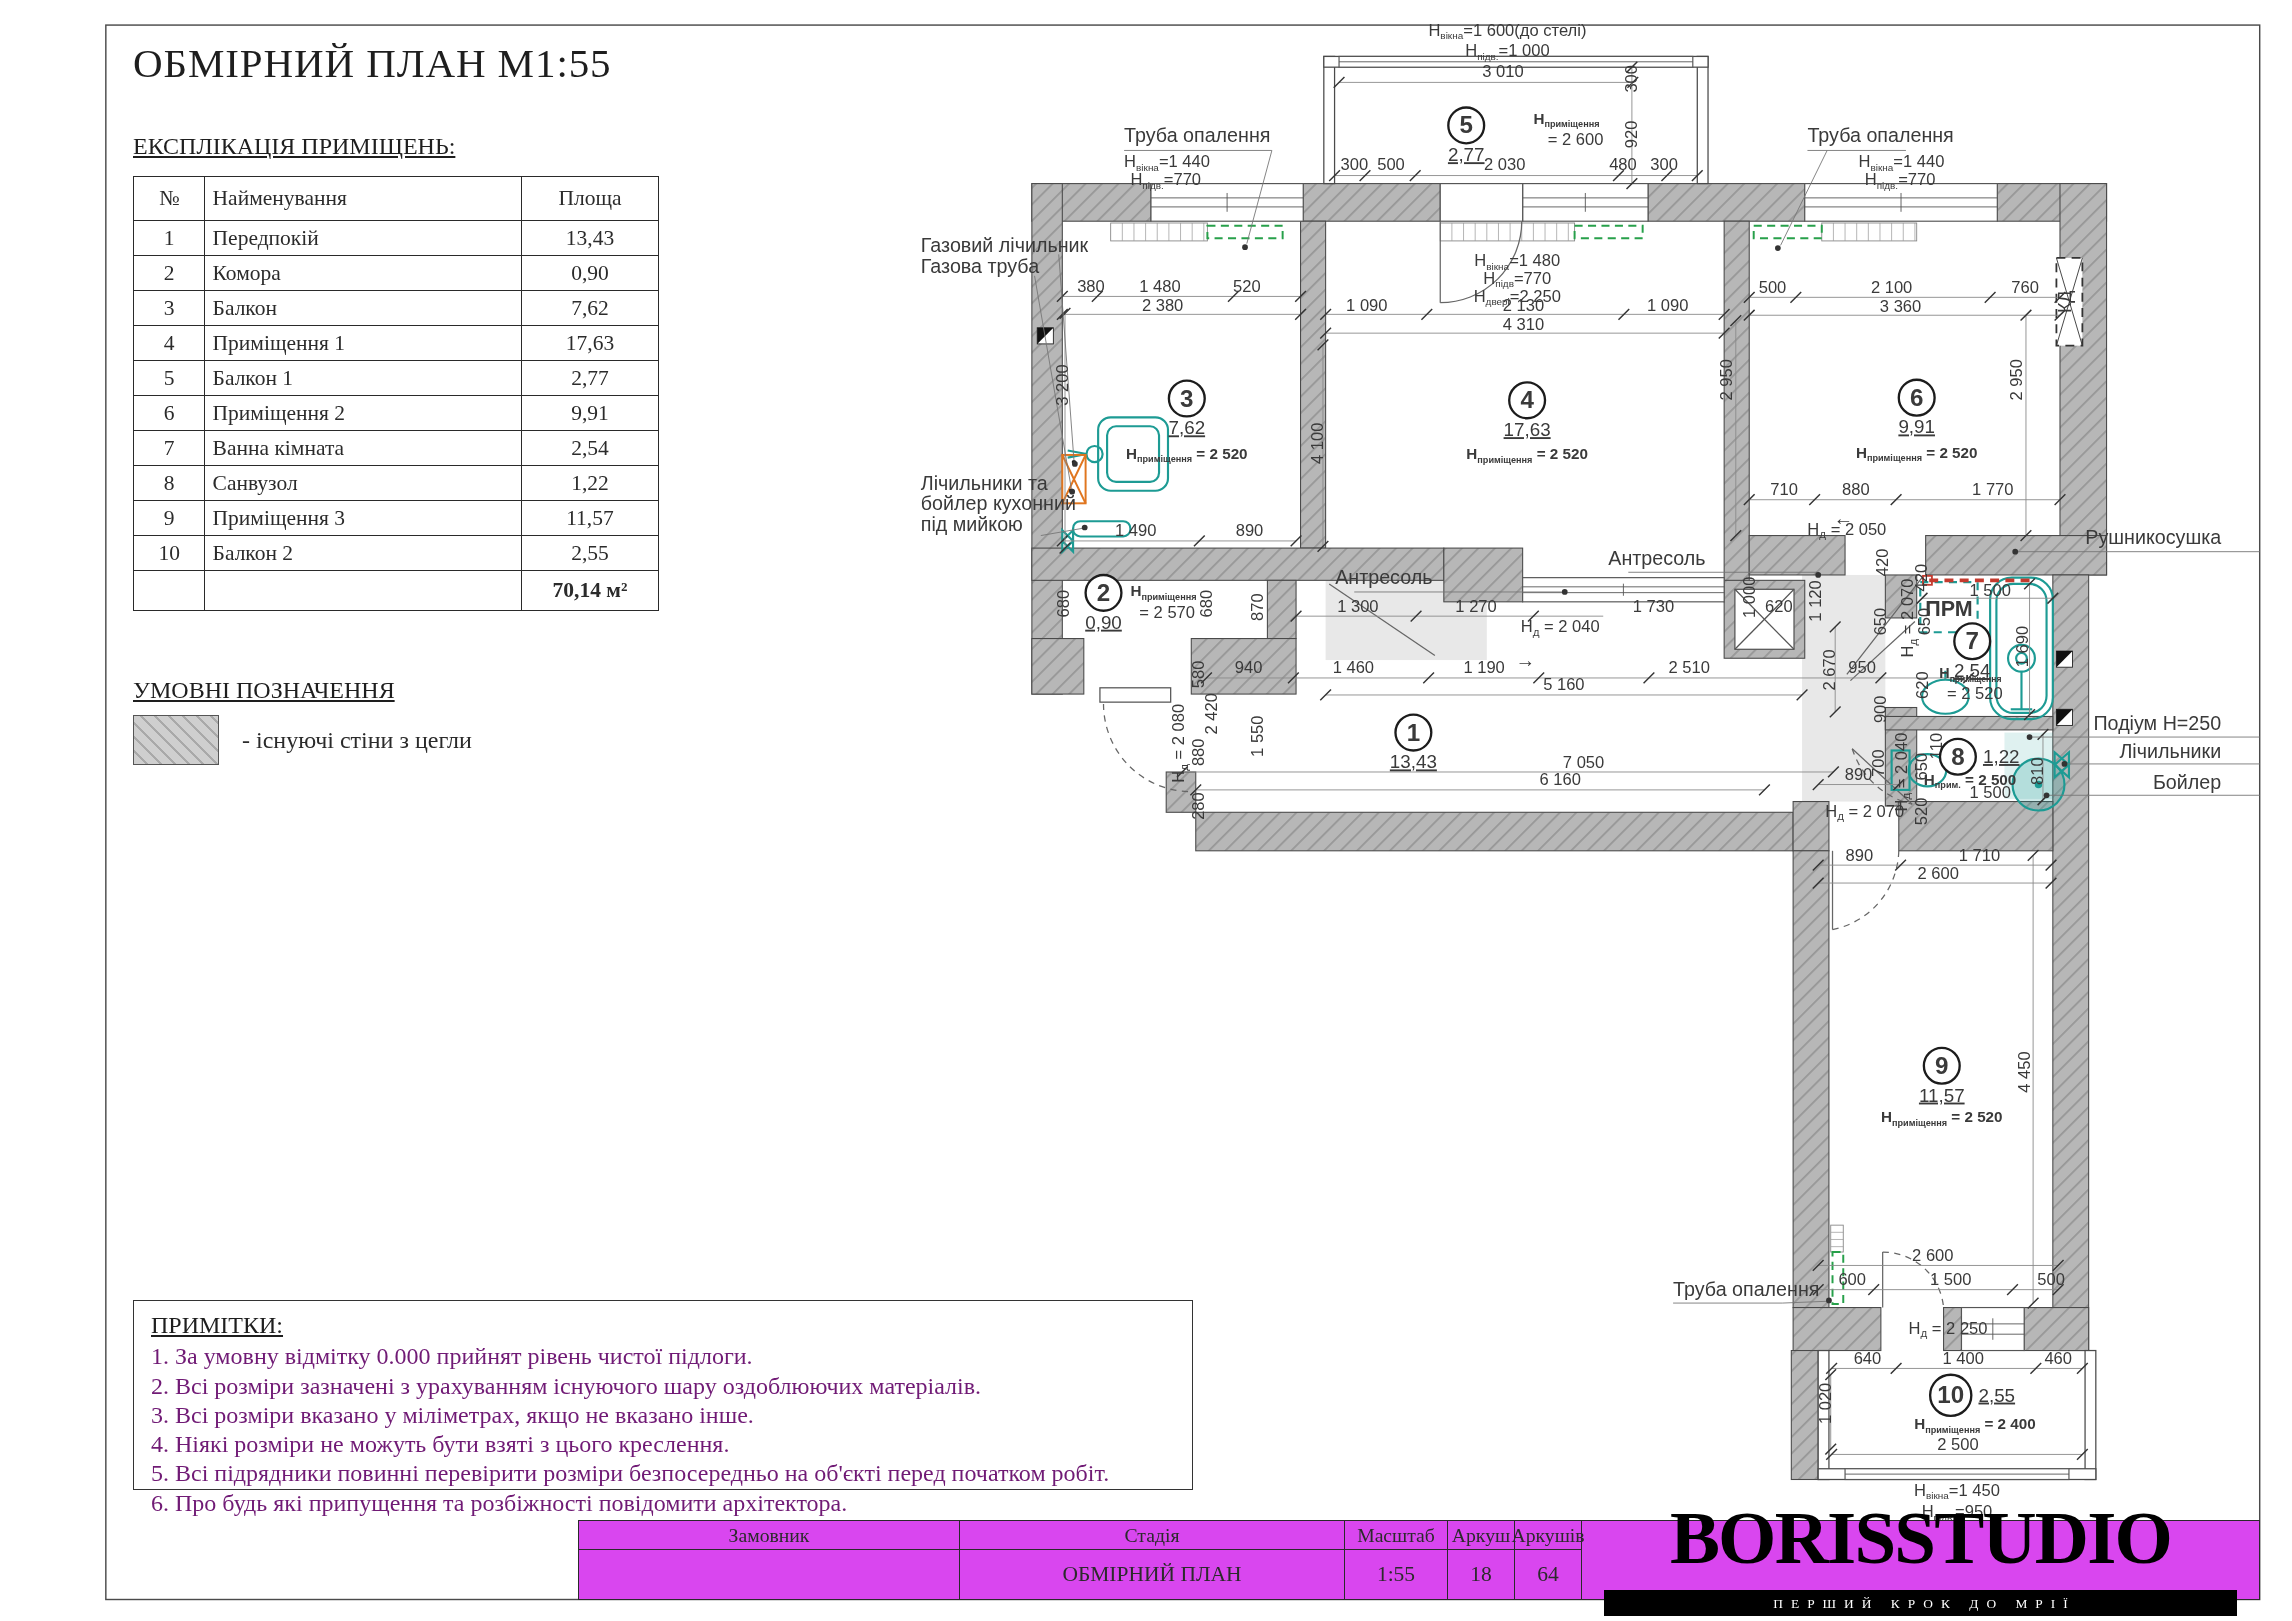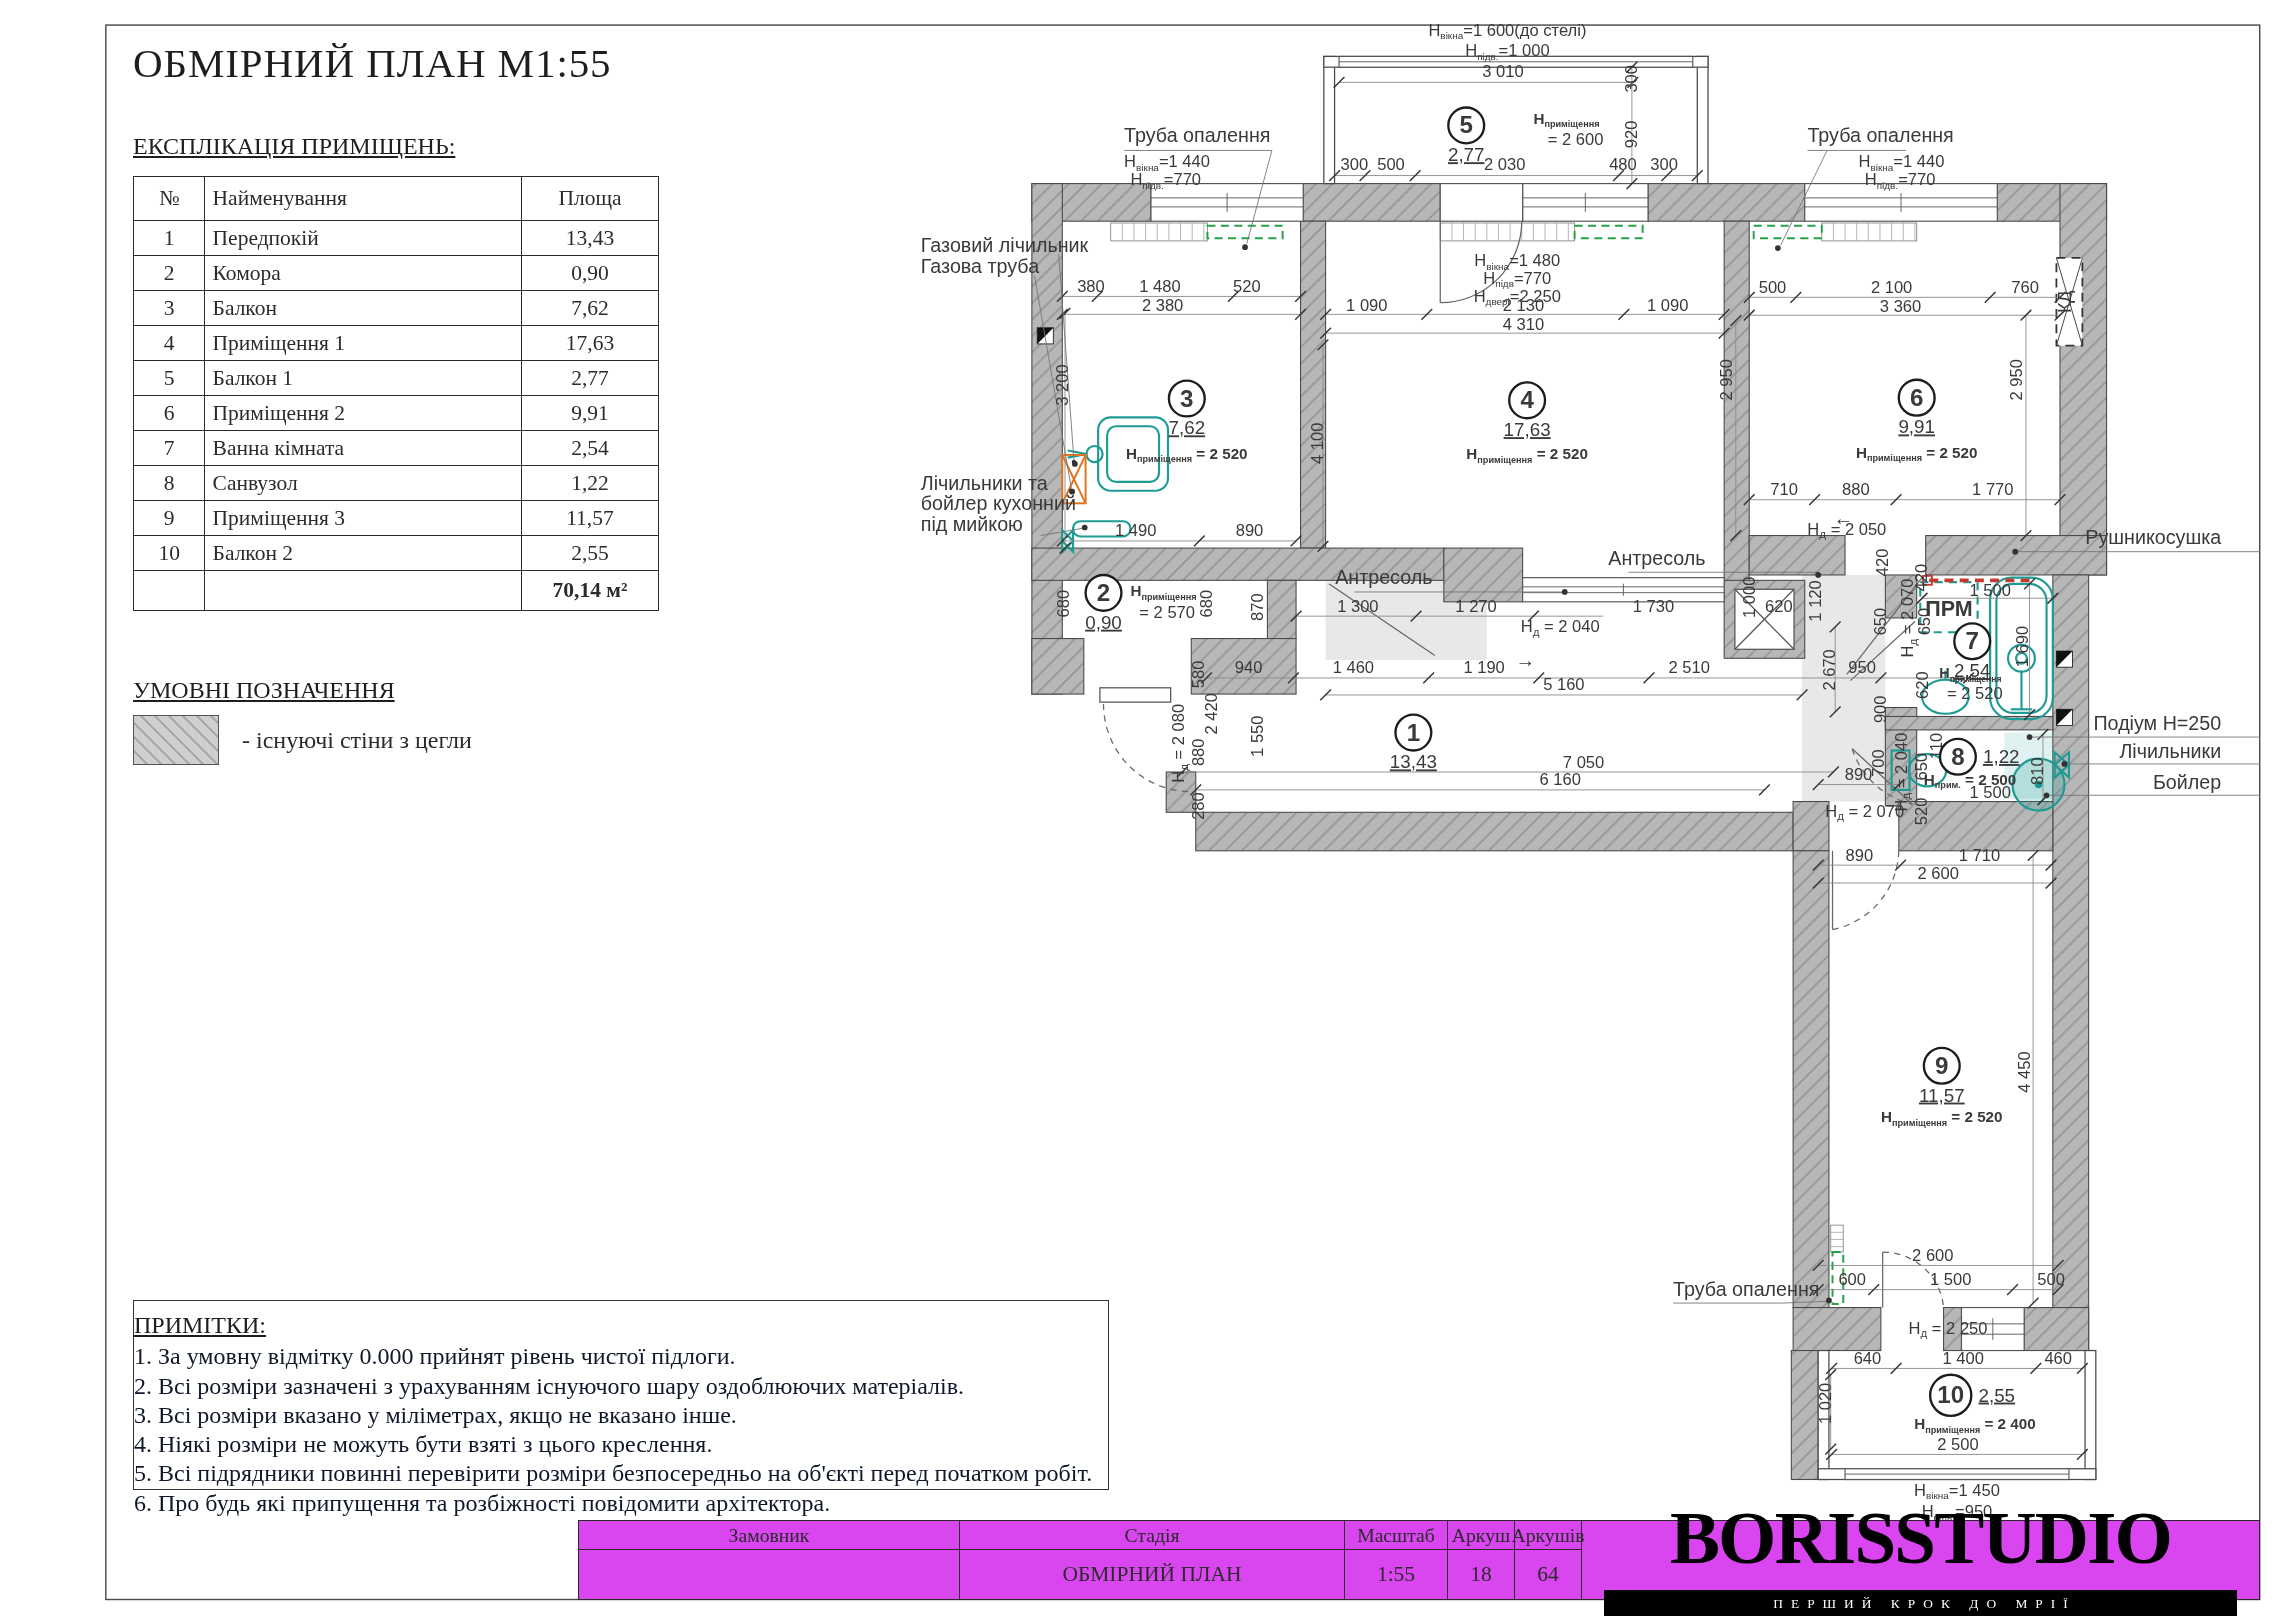--- a/index.html
+++ b/index.html
@@ -15,24 +15,24 @@
   table.expl th{height:43px;}
   table.expl .c-num{width:56px;text-align:center;}
   table.expl .c-name{width:301px;text-align:left;}
   table.expl .c-area{width:122px;text-align:center;}
   table.expl tr.total td{height:39px;font-weight:bold;}
   .legend-head{left:133px;top:677px;}
   .legend-row{left:133px;top:715px;display:flex;align-items:center;gap:23px;}
   .swatch{width:84px;height:48px;border:1.4px solid #555;
     background:repeating-linear-gradient(45deg,#cfcfcf 0 8px,#a9a9a9 8px 9.9px);}
   .legend-label{font-size:24px;}
-  .notes{left:133px;top:1300px;width:976px;height:190px;border:1.8px solid #333;padding:9px 0;box-sizing:border-box;}
+  .notes{left:133px;top:1300px;width:1060px;height:190px;border:1.8px solid #333;padding:9px 17px;box-sizing:border-box;}
   .notes .sec-head{margin:1.8px 0 3.6px 0;}
   .notes ol{margin:1.8px 0 0 0;padding:0;list-style:none;}
-  .notes li{font-size:24px;line-height:1.22;color:#0f172a;}
+  .notes li{font-size:24px;line-height:1.22;color:#701a75;}
   
   .titleblock{left:578px;top:1520px;width:1682px;height:80px;display:grid;
     grid-template-columns:381px 385px 103px 67px 67px 1fr;grid-template-rows:29px 1fr;
     border:1.8px solid #2a2a2a;box-sizing:border-box;background:#d946ef;}
   .tb-cell{border-right:1.4px solid #2a2a2a;border-bottom:1.4px solid #2a2a2a;display:flex;align-items:center;justify-content:center;font-size:19.7px;box-sizing:border-box;}
   .tb-val{border-bottom:none;font-size:21.5px;}
   .tb-brand{grid-column:6;grid-row:1/3;border-right:none;border-bottom:none;display:flex;flex-direction:column;align-items:center;justify-content:center;padding:1.8px 9px;box-sizing:border-box;gap:6px;}
   .brand-name{font-size:75px;font-weight:900;letter-spacing:-1.8px;line-height:0.9;color:#000;white-space:nowrap;}
   .brand-bar{margin-top:13px;background:#000;color:#fff;font-size:13.4px;letter-spacing:8px;padding:4.5px 0 3.6px 8px;width:96%;text-align:center;box-sizing:border-box;border:1.8px solid #000;outline:1.3px solid #000;outline-offset:-4.5px;}
   svg text{fill:#3a3a3a;}

